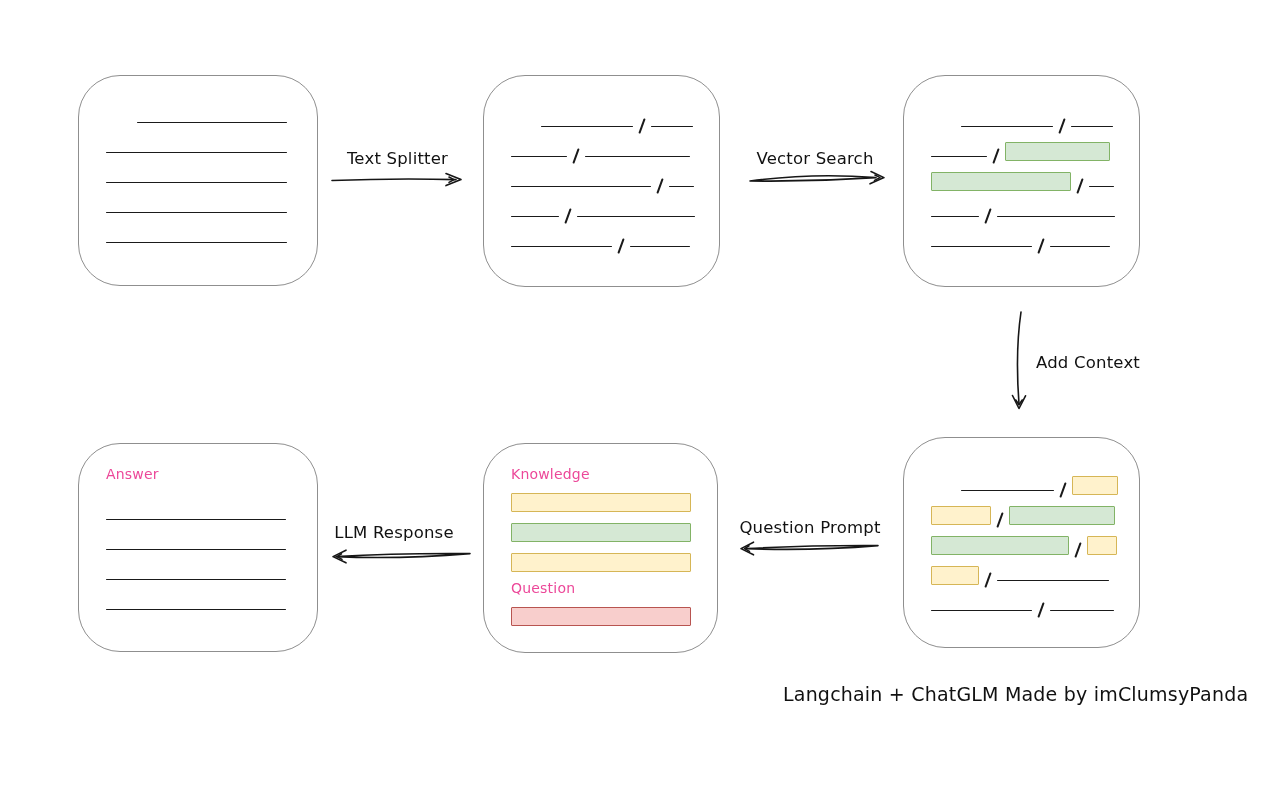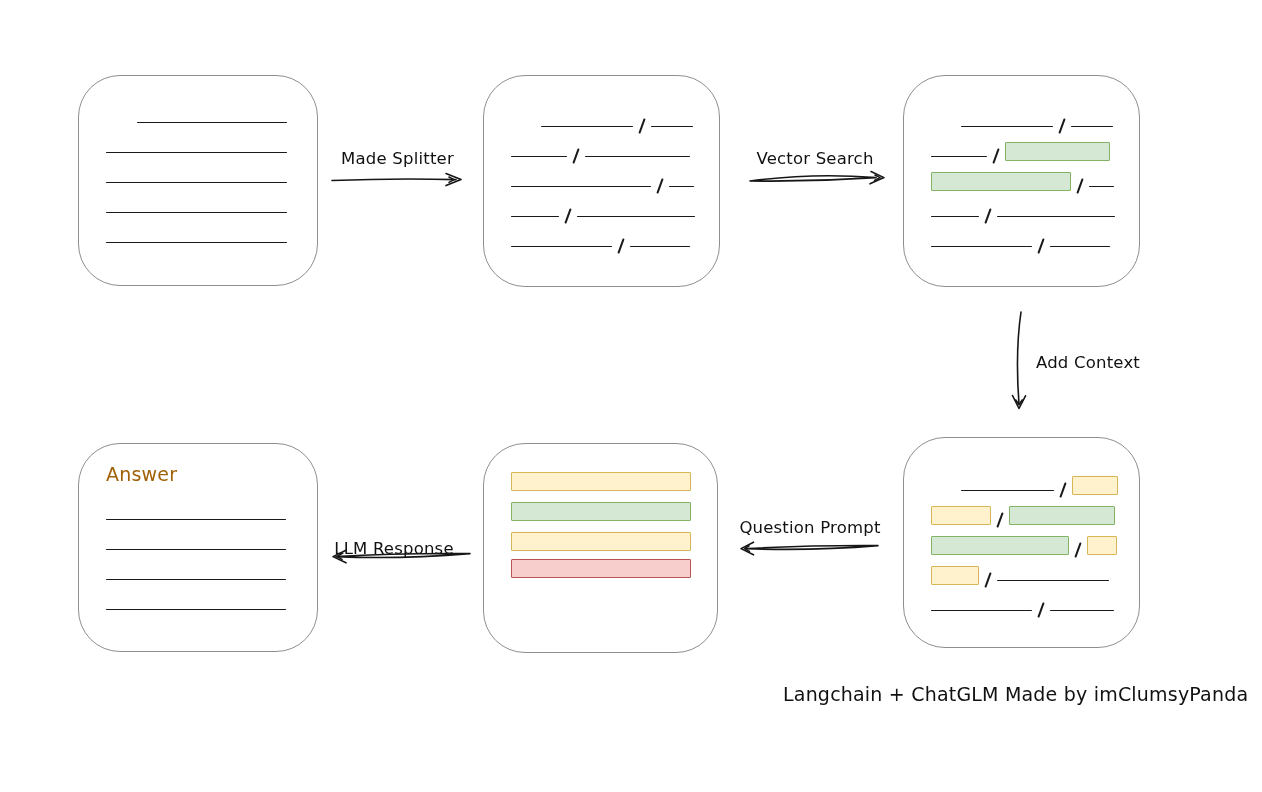--- a/index.html
+++ b/index.html
@@ -28,21 +28,21 @@
     transform:rotate(20deg);margin:0 8px -2px 8px;border-radius:1px;
     flex:0 0 2px;
   }
   .seg-bar{
     height:19px;margin-bottom:1px;box-sizing:border-box;border-radius:1px;
   }
   .fill-green{background:var(--green-fill);border:1.4px solid var(--green-border);}
   .fill-yellow{background:var(--yellow-fill);border:1.4px solid var(--yellow-border);}
   .fill-red{background:var(--red-fill);border:1.4px solid var(--red-border);}
   .box-label{
-    font-size:19px;line-height:21px;letter-spacing:.2px;color:#a16207;
+    font-size:14px;line-height:21px;letter-spacing:.2px;color:#ec4899;
   }
   .arrow-label{
     position:absolute;font-size:16.5px;line-height:20px;color:#111;
     letter-spacing:.2px;white-space:nowrap;
   }
   .caption{
     position:absolute;left:783px;top:683px;font-size:19px;color:#111;
     letter-spacing:.2px;white-space:nowrap;text-align:right;
   }
   .prompt-bar{
@@ -162,25 +162,27 @@
       <div class="row">
         <div class="seg-line" style="width: 101px; flex: 0 0 101px;"></div>
         <div class="seg-slash"></div>
         <div class="seg-line" style="width: 64px; flex: 0 0 64px;"></div>
       </div>
     </div>
 </div>
 
 <div class="box" style="left:483px;top:443px;width:235px;height:210px;">
   <div style="padding:20px 0 0 27px;">
+    <div class="box-label">Knowledge</div>
     <div style="margin-top:8px;">
         <div class="prompt-bar fill-yellow" style="margin-bottom: 11px;"></div>
         <div class="prompt-bar fill-green" style="margin-bottom: 11px;"></div>
         <div class="prompt-bar fill-yellow"></div>
       </div>
+    <div class="box-label" style="margin-top:6px;">Question</div>
     <div style="margin-top:8px;">
         <div class="prompt-bar fill-red"></div>
       </div>
   </div>
 </div>
 
 <div class="box" style="left:78px;top:443px;width:240px;height:209px;">
   <div style="padding:20px 0 0 27px;">
     <div class="box-label">Answer</div>
     <div class="rows" style="margin-top:10px;">
@@ -193,25 +195,25 @@
         <div class="row">
           <div class="seg-line" style="width: 180px; flex: 0 0 180px;"></div>
         </div>
         <div class="row">
           <div class="seg-line" style="width: 180px; flex: 0 0 180px;"></div>
         </div>
       </div>
   </div>
 </div>
 
-<div class="arrow-label" style="left:330px;top:149px;width:135px;text-align:center;">Made Splitter</div>
+<div class="arrow-label" style="left:330px;top:149px;width:135px;text-align:center;">Text Splitter</div>
 <div class="arrow-label" style="left:746px;top:149px;width:138px;text-align:center;">Vector Search</div>
 <div class="arrow-label" style="left:1036px;top:353px;text-align:center;">Add Context</div>
 <div class="arrow-label" style="left:736px;top:518px;width:148px;text-align:center;">Question Prompt</div>
-<div class="arrow-label" style="left:325px;top:523px;width:138px;text-align:center;margin-top:16px;">LLM Response</div>
+<div class="arrow-label" style="left:325px;top:523px;width:138px;text-align:center;">LLM Response</div>
 
 <svg class="arrows" width="1262" height="792" viewBox="0 0 1262 792" fill="none" stroke="#161616" stroke-width="1.6" stroke-linecap="round" stroke-linejoin="round">
 
   <g>
     <path d="M332,180.5 C375,178.8 420,178.6 456,179.6"></path>
     <path d="M446,173.5 L461,179.6 L446,185.6"></path>
     <path d="M449,177 L454,179.6 L449,182.4"></path>
   </g>
 
   <g>

